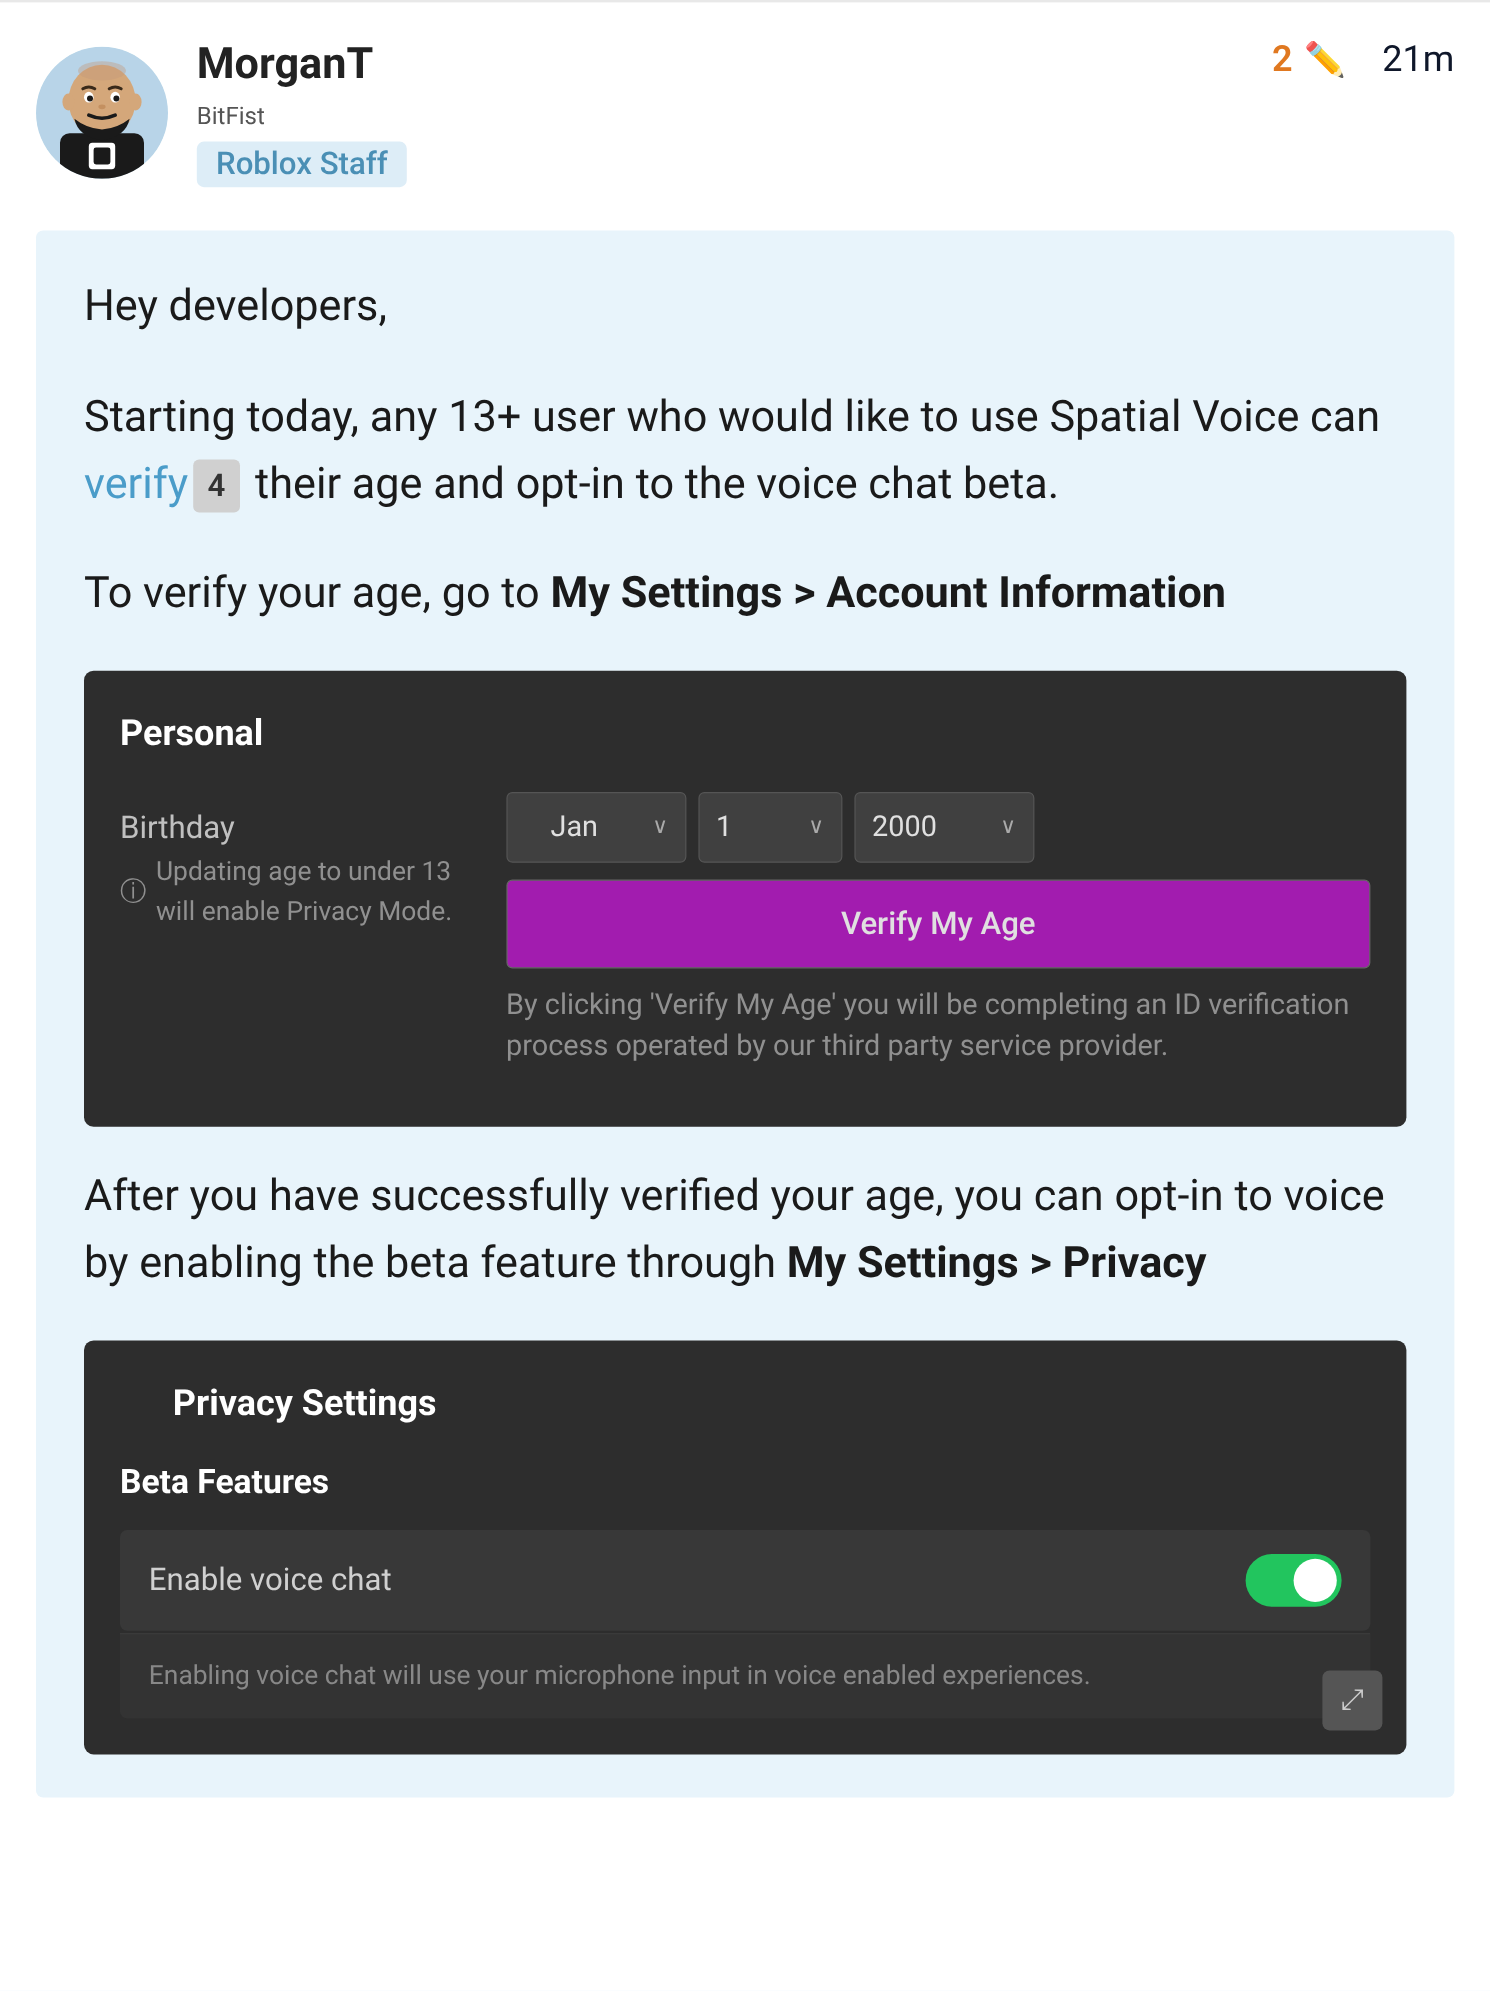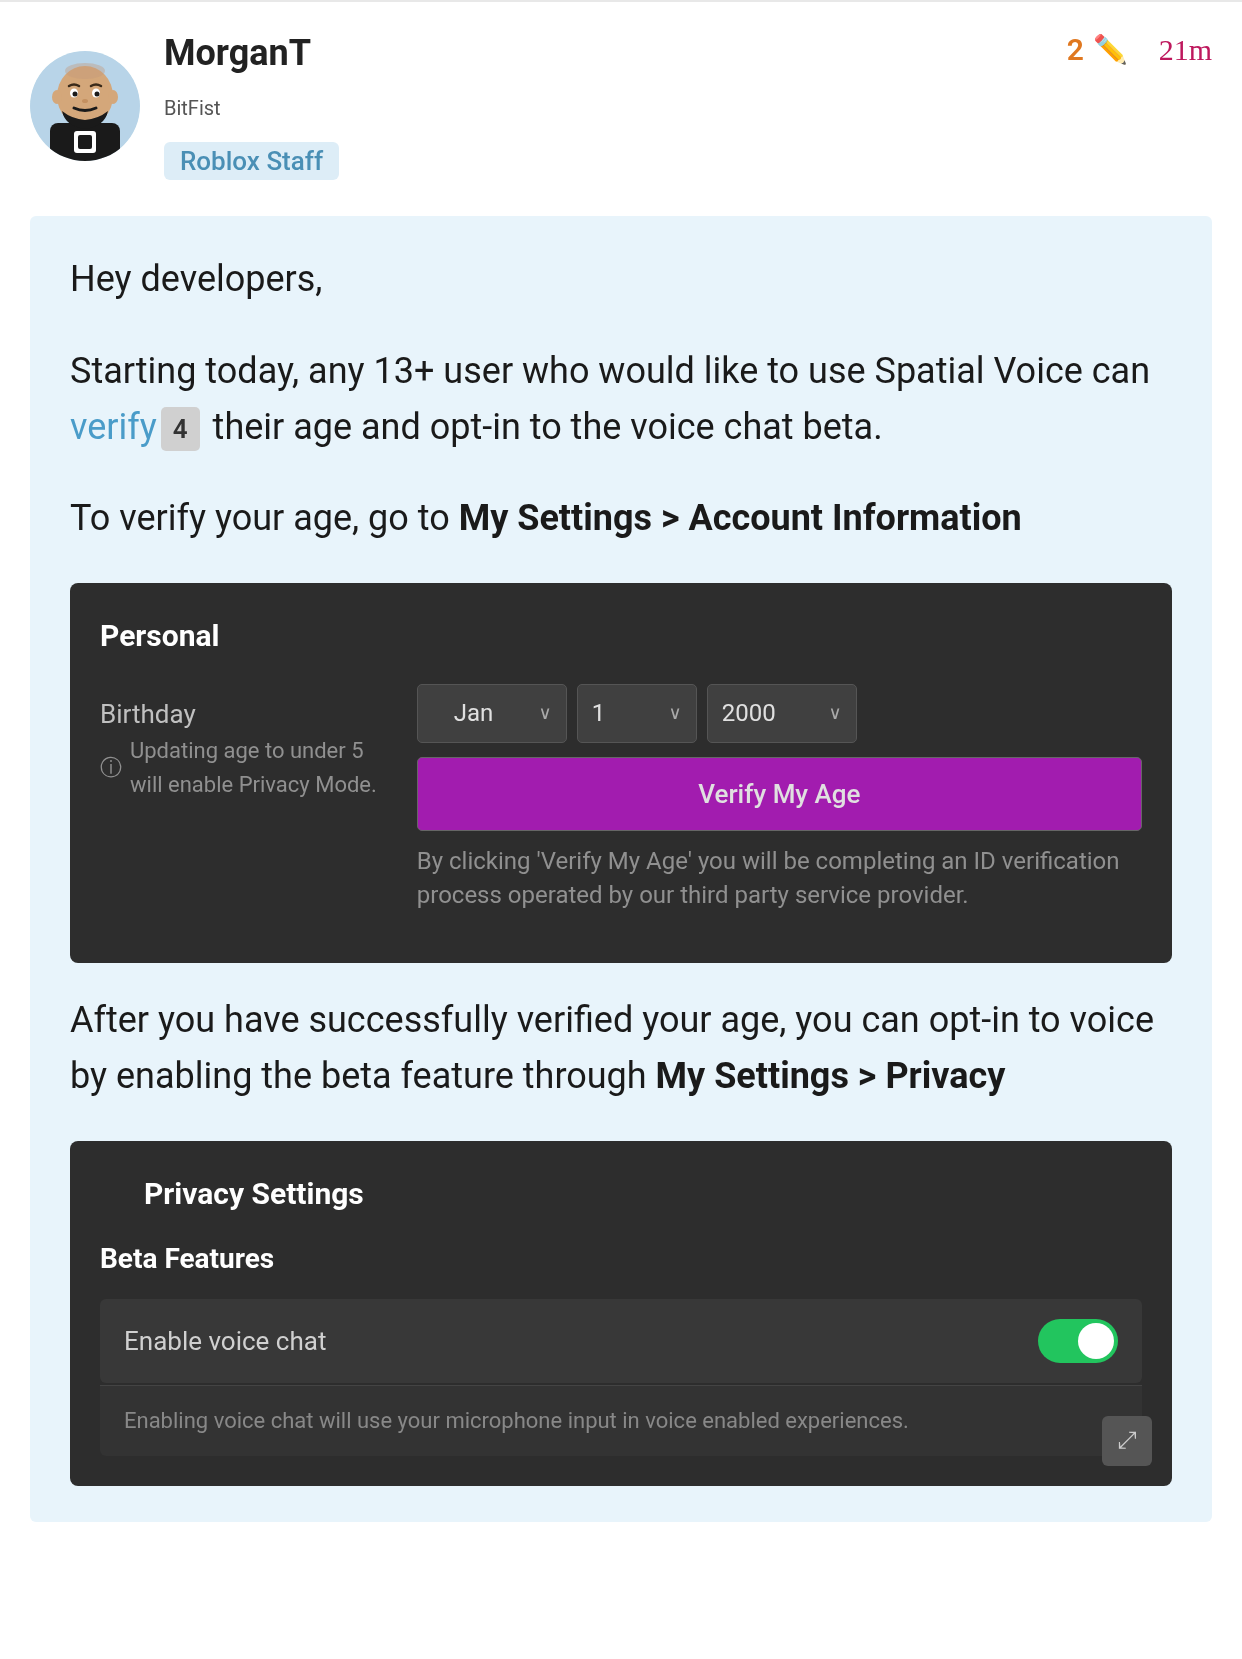--- a/index.html
+++ b/index.html
@@ -42,21 +42,21 @@
     }
 
     .avatar-svg {
       width: 100%;
       height: 100%;
     }
 
     .author-info {
       display: flex;
       flex-direction: column;
-      gap: 22px;
+      gap: 10px;
     }
 
     .author-name {
       font-size: 36px;
       font-weight: 700;
       color: #222;
     }
 
     .author-handle {
       font-size: 20px;
@@ -87,22 +87,21 @@
       gap: 10px;
       color: #e07820;
       font-weight: 600;
     }
 
     .edit-icon {
       font-size: 28px;
     }
 
     .time-ago {
-      color: #be185d;
-      font-family: Liberation Serif, serif;
+      color: #0f172a;
     }
 
     
     .post-body {
       background: #e8f4fb;
       padding: 36px 40px;
       border-radius: 6px;
       line-height: 1.55;
       font-size: 36px;
     }
@@ -382,21 +381,21 @@
       <span>To verify your age, go to </span><span class="bold-text">My Settings &gt; Account Information</span>
     </p>
 
     <div class="ui-screenshot">
       <div class="ui-section-title">Personal</div>
       <div class="ui-row">
         <div>
           <div class="ui-label">Birthday</div>
           <div class="ui-privacy-note">
             <span>ⓘ</span>
-            <span>Updating age to under 5 will enable Privacy Mode.</span>
+            <span>Updating age to under 13 will enable Privacy Mode.</span>
           </div>
         </div>
         <div class="ui-controls">
           <div class="dropdown-row">
             <div class="dropdown month">
               <span>Jan</span>
               <span class="dropdown-arrow">∨</span>
             </div>
             <div class="dropdown day">
               <span>1</span>

